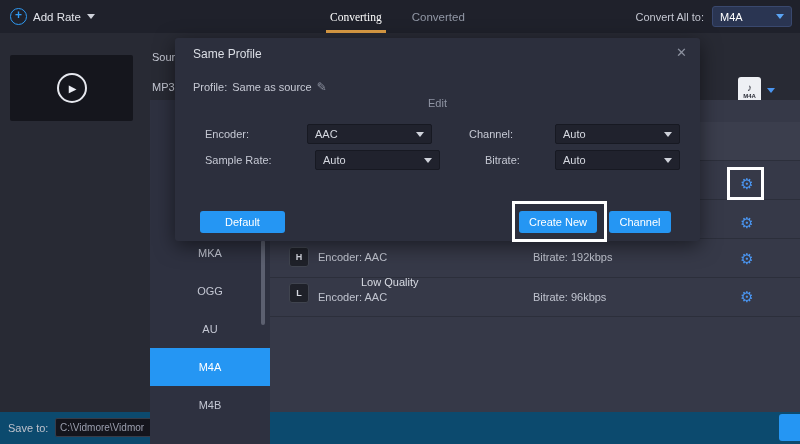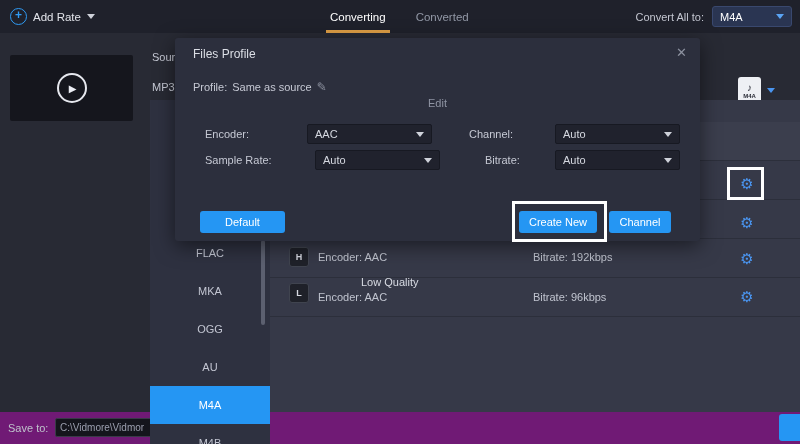--- a/index.html
+++ b/index.html
@@ -8,21 +8,21 @@
 
   
   .topbar{position:absolute;left:0;top:0;width:100%;height:33px;background:#1f212b;z-index:5;}
   .add-files{position:absolute;left:10px;top:0;height:33px;display:flex;align-items:center;gap:6px;cursor:pointer;}
   .plus-circle{width:15px;height:15px;border:1.5px solid #2f9bf5;border-radius:50%;color:#2f9bf5;
                font-size:12px;line-height:13px;text-align:center;font-weight:bold;}
   .add-files-label{color:#e2e4ea;font-size:11.5px;}
   .caret-down{width:0;height:0;border-left:4px solid transparent;border-right:4px solid transparent;border-top:5px solid #cfd2da;}
   .tabs{position:absolute;left:330px;top:0;height:33px;display:flex;gap:30px;}
   .tab{position:relative;display:flex;align-items:center;font-size:11.5px;color:#9298a6;cursor:pointer;}
-  .tab.active{color:#ffffff;}
+  .tab.active{color:#ffffff;font-family:Liberation Serif, serif;}
   .tab.active::after{content:"";position:absolute;left:-4px;right:-4px;bottom:0;height:3px;background:#de9e45;}
   .convert-all{position:absolute;right:8px;top:0;height:33px;display:flex;align-items:center;gap:8px;}
   .convert-all-label{font-size:11px;color:#c3c6d0;}
   .convert-dropdown{width:80px;height:21px;background:#2a3552;border:1px solid #39486e;border-radius:3px;
        display:flex;align-items:center;justify-content:space-between;padding:0 7px;box-sizing:border-box;cursor:pointer;}
   .convert-dropdown .val{color:#fff;font-size:11px;}
   .caret-blue{border-top-color:#5aa4f5;}
 
   
   .thumb{position:absolute;left:10px;top:55px;width:123px;height:66px;background:#15161d;border-radius:2px;z-index:1;}
@@ -71,21 +71,21 @@
   .btn-default{left:25px;width:85px;}
   .btn-create{left:344px;width:78px;}
   .btn-cancel{left:434px;width:62px;}
 
   
   .anno{position:absolute;border:3px solid #ffffff;z-index:20;box-sizing:border-box;pointer-events:none;}
   .anno1{left:512px;top:201px;width:95px;height:41px;}
   .anno2{left:727px;top:167px;width:37px;height:33px;}
 
   
-  .bottombar{position:absolute;left:0;top:412px;width:100%;height:32px;background:#701a75;z-index:1;}
+  .bottombar{position:absolute;left:0;top:412px;width:100%;height:32px;background:#0c4a6e;z-index:1;}
   .save-label{position:absolute;left:8px;top:0;height:32px;line-height:32px;font-size:11px;color:#bfc2cc;}
   .save-input{position:absolute;left:55px;top:6px;width:97px;height:19px;background:#14151c;border:1px solid #383b47;
        border-radius:2px;color:#9b9fae;font-size:10px;padding:0 4px;box-sizing:border-box;font-family:inherit;}
   .convert-btn{position:absolute;left:779px;top:414px;width:50px;height:27px;background:#2596f3;border-radius:3px;
        z-index:6;border:none;cursor:pointer;}
 </style>
 </head>
 <body>
 
 <div class="app">
@@ -120,21 +120,20 @@
   <div class="mp3-label">MP3</div>
   <div class="small-note">♪</div>
   <div class="badge">
     <span class="note">♪</span>
     <span class="fmt">M4A</span>
   </div>
   <span class="caret-down badge-caret"></span>
 
   <div class="panel-left">
     <div class="spacer"></div>
-    <div class="fmt-item">FLAC</div>
     <div class="fmt-item">MKA</div>
     <div class="fmt-item">OGG</div>
     <div class="fmt-item">AU</div>
     <div class="fmt-item selected">M4A</div>
     <div class="fmt-item">M4B</div>
     <div class="fmt-scrollbar"></div>
   </div>
 
   <div class="panel-right">
     <div class="row-band"></div>
@@ -159,21 +158,21 @@
     <div class="p-text" style="left:263px;top:191px">Bitrate: 96kbps</div>
   </div>
 
   <div class="bottombar">
     <span class="save-label">Save to:</span>
     <input class="save-input" type="text" value="C:\Vidmore\Vidmor" style="">
   </div>
   <button class="convert-btn"></button>
 
   <div class="dialog">
-    <div class="dlg-title">Files Profile</div>
+    <div class="dlg-title">Same Profile</div>
     <div class="dlg-close">✕</div>
     <div class="dlg-profile">
       <span>Profile:</span>
       <span>Same as source</span>
       <span class="dlg-edit">✎</span>
     </div>
     <div class="dlg-section">Edit</div>
 
     <div class="dlg-label" style="left:30px;top:86px">Encoder:</div>
     <div class="dlg-select" style="left:132px;top:86px">

